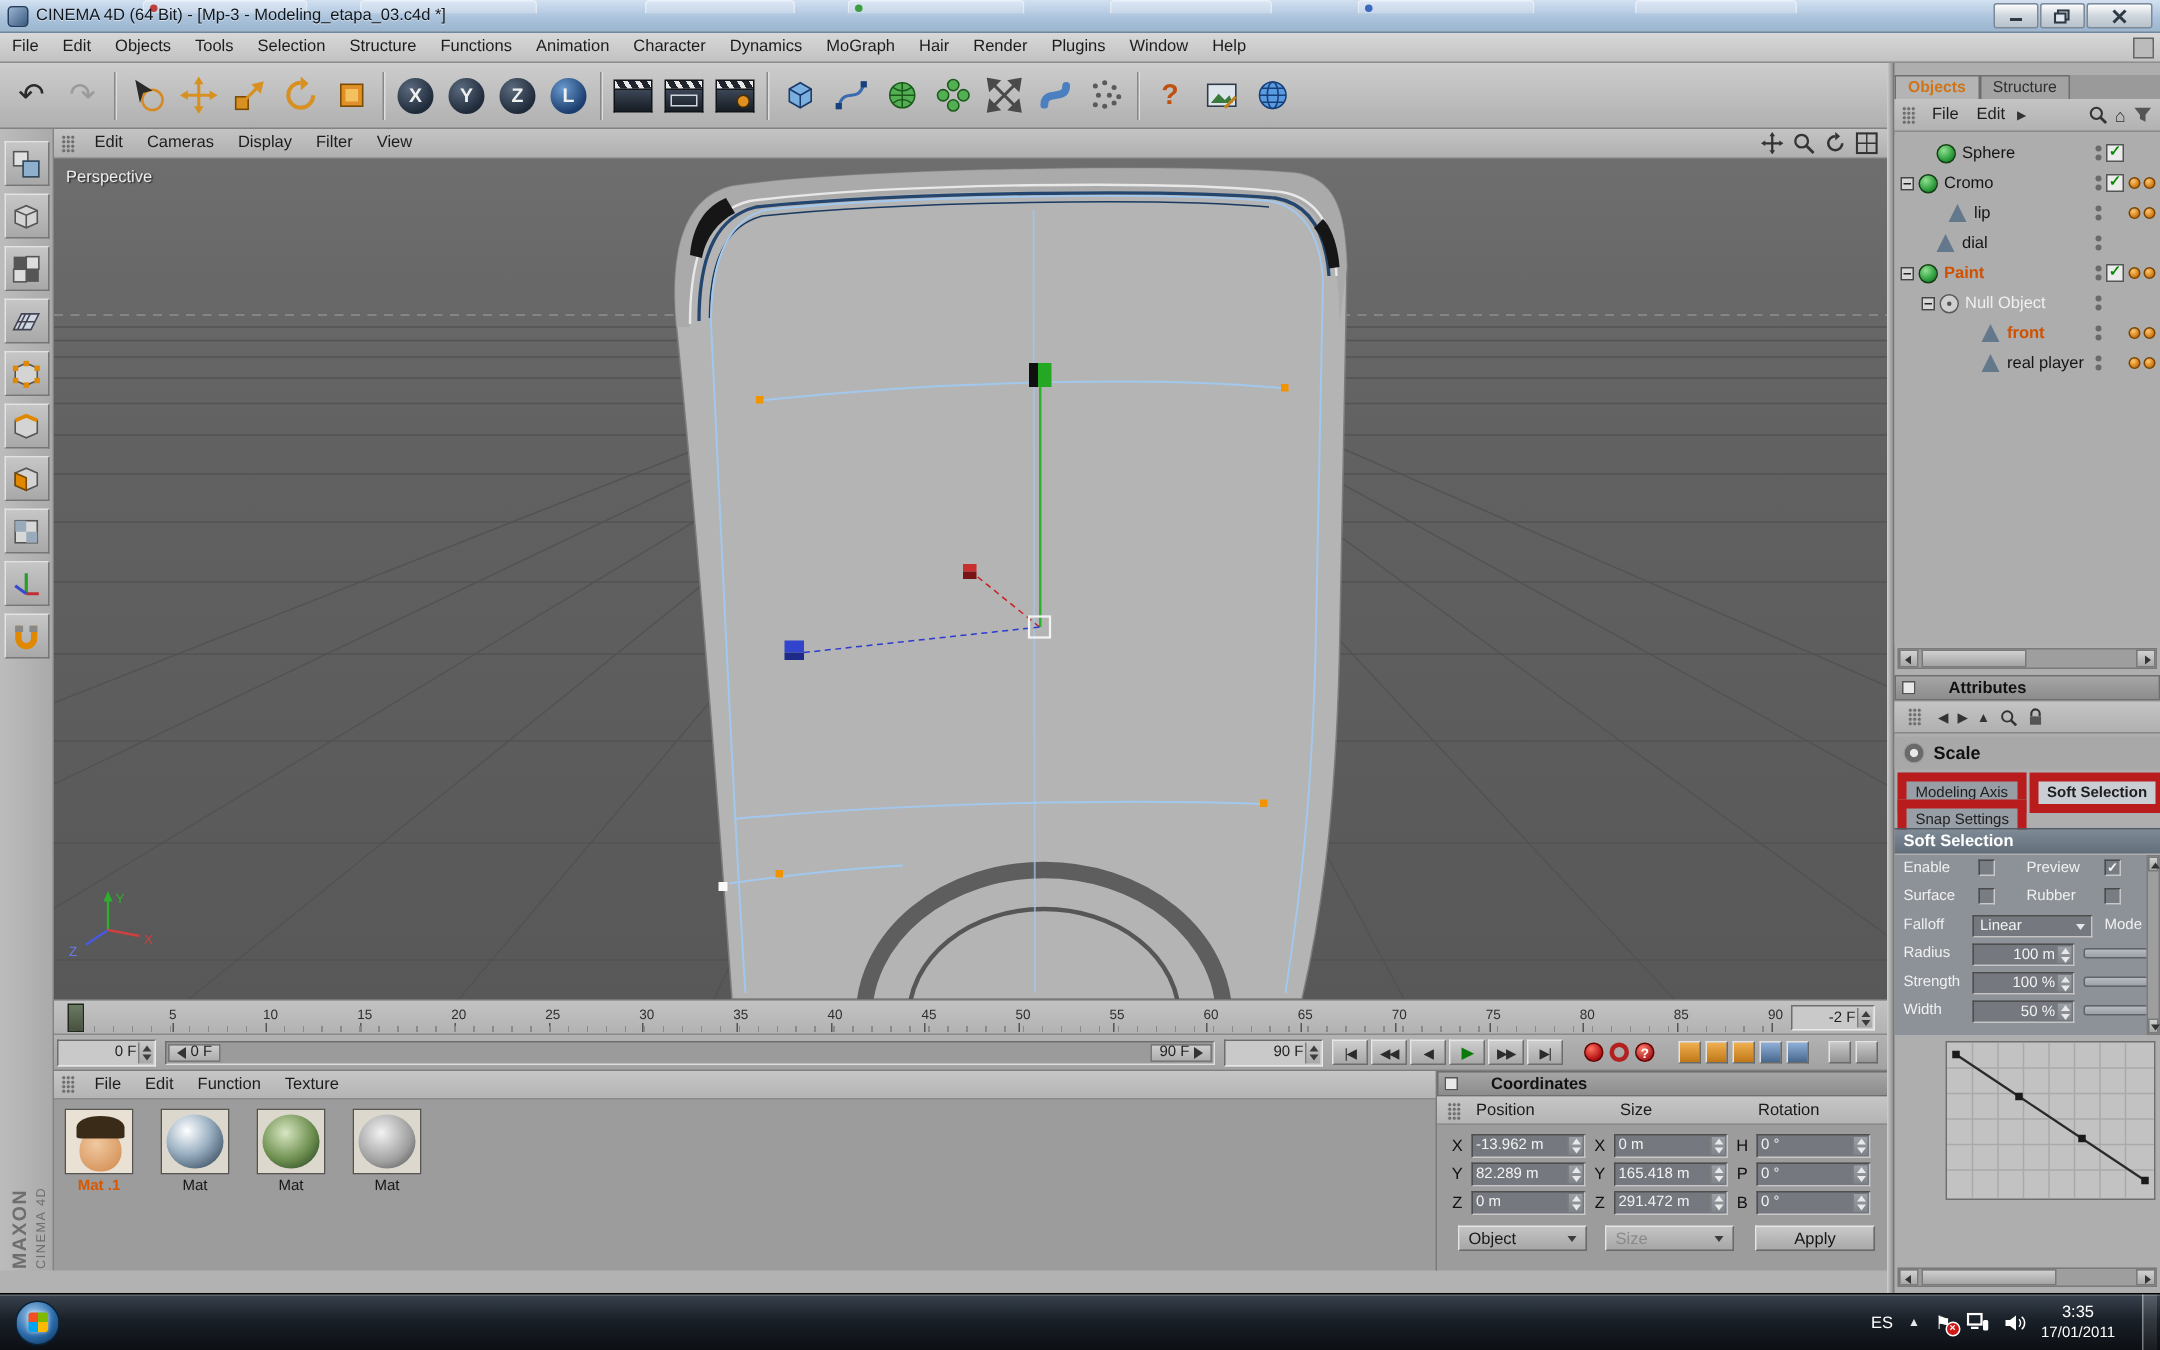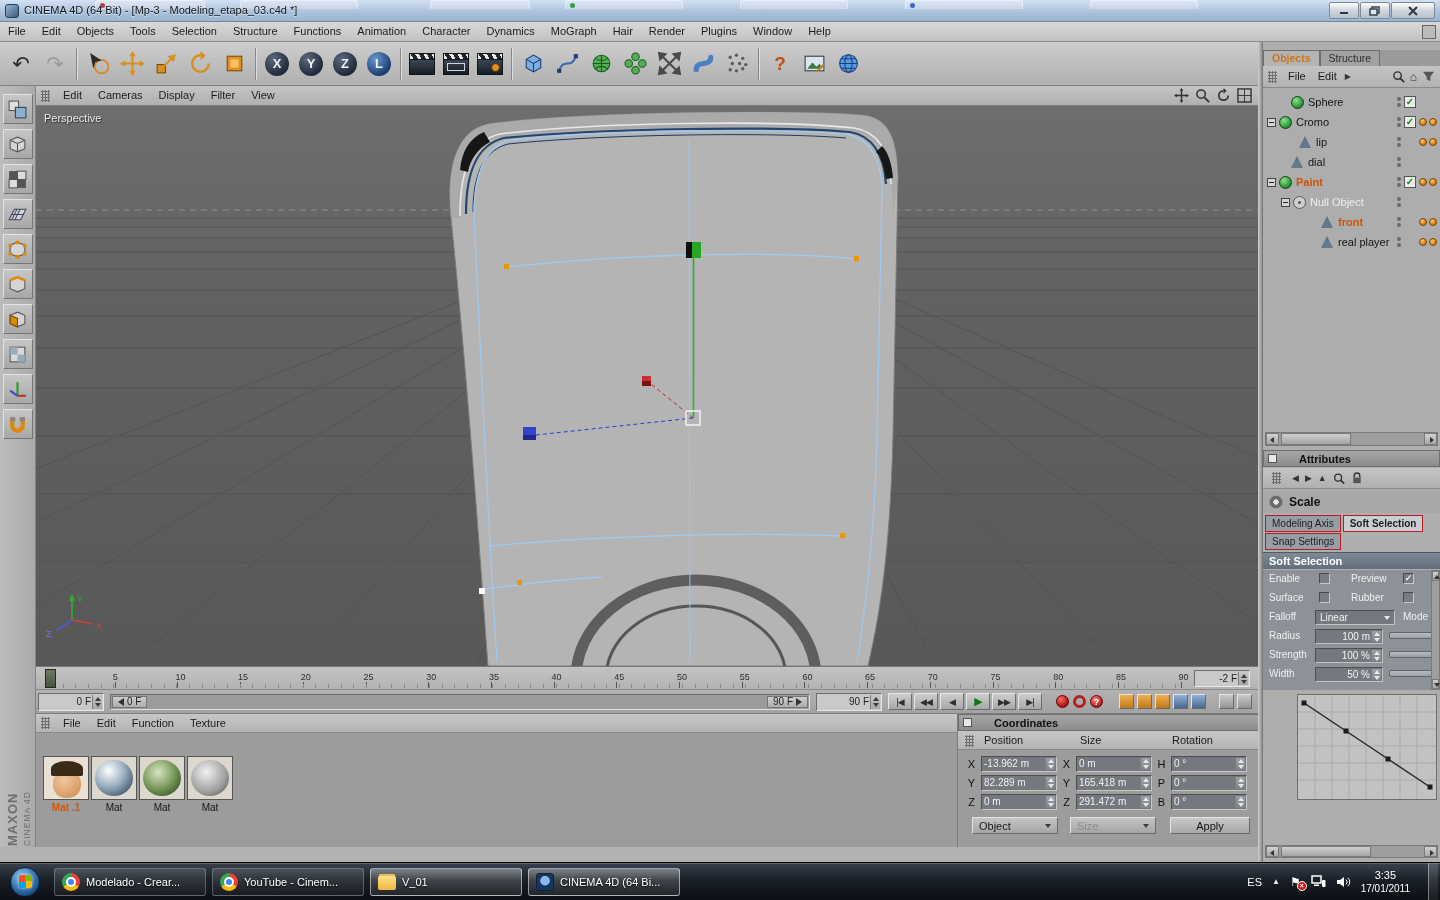--- a/index.html
+++ b/index.html
@@ -94,21 +94,21 @@
 .kf-b{background:linear-gradient(#8fb0d8,#48688e)}
 .kf-g{background:linear-gradient(#c8c8c8,#949494)}
 .misc2{display:flex;gap:3px;margin-left:auto;padding-right:4px}
 
 
 .panel-header{height:17px;background:linear-gradient(#a6a6a6,#8c8c8c);border:1px solid #6e6e6e;display:flex;align-items:center;gap:22px;padding:0 4px;font-weight:bold;color:#111}
 .ph-icon{width:9px;height:9px;background:#e8e8e8;border:1px solid #555}
 .panel-menubar{height:19px;background:linear-gradient(#c6c6c6,#b4b4b4);border-bottom:1px solid #8a8a8a;display:flex;align-items:center}
 .grip{width:9px;height:12px;background:radial-gradient(#6e6e6e 1px,transparent 1.3px);background-size:3px 3px;margin:0 5px;flex:none}
 .materials{left:36px;top:714px;width:922px;height:133px;background:#9c9c9c;border-right:1px solid #7a7a7a}
-.mat-list{display:flex;gap:0;padding:23px 0 0 6px}
+.mat-list{display:flex;gap:16px;padding:6px 0 0 6px}
 .mat-item{width:48px;display:flex;flex-direction:column;align-items:center}
 .mat-thumb{width:46px;height:44px;background:#dcd8ce;border:1px solid #555;position:relative;overflow:hidden}
 .mat-thumb::before{content:"";position:absolute;inset:3px;border-radius:50%}
 .mat-thumb[data-kind="face"]{background:#e9e2d4}
 .mat-thumb[data-kind="face"]::before{inset:auto;left:9px;top:13px;width:28px;height:28px;background:radial-gradient(circle at 40% 35%,#f0c8a0,#d89860 75%);border-radius:48% 48% 46% 46%}
 .mat-thumb[data-kind="face"]::after{content:"";position:absolute;left:7px;top:4px;width:32px;height:15px;border-radius:50% 50% 10% 10%;background:#3a2a18}
 .mat-thumb[data-kind="chrome"]::before{background:radial-gradient(circle at 36% 30%,#ffffff,#9ab0c2 45%,#405468 85%)}
 .mat-thumb[data-kind="tree"]::before{background:radial-gradient(circle at 40% 34%,#d8e6c2,#6e9050 55%,#2c4824 90%)}
 .mat-thumb[data-kind="gray"]::before{background:radial-gradient(circle at 40% 34%,#f2f2f2,#9e9e9e 60%,#525252 95%)}
 .mat-label{font-size:10px;color:#151515;margin-top:2px}
@@ -177,21 +177,21 @@
 .sb-thumb{position:absolute;top:0;bottom:0;background:linear-gradient(#d0d0d0,#a4a4a4);border:1px solid #7a7a7a}
 .attr-header{position:absolute;left:0;top:408px;right:0}
 .attr-toolbar{position:absolute;left:0;top:426px;right:0;height:21px;background:linear-gradient(#c4c4c4,#b0b0b0);border-bottom:1px solid #888;display:flex;align-items:center;gap:6px;padding-left:4px}
 .attr-toolbar .ab{font-size:9px;color:#333}
 .attr-toolbar svg{width:12px;height:13px}
 .attr-mode{position:absolute;left:0;top:449px;right:0;height:22px;display:flex;align-items:center;gap:6px;padding-left:6px;background:#a8a8a8}
 .attr-mode b{font-size:12px;color:#101010}
 .gear{width:14px;height:14px;border-radius:50%;background:radial-gradient(circle at 50% 50%,#e8e8e8 25%,#6a6a6a 30%,#6a6a6a 60%,#9a9a9a 65%)}
 .attr-tabs1{position:absolute;left:2px;top:473px;right:0;display:flex;gap:2px}
 .attr-tabs2{position:absolute;left:2px;top:491px;right:0;display:flex}
-.atab{padding:2px 6px;background:#989ea6;border:1px solid #b91c1c;font-size:10px;color:#1e1e1e;white-space:nowrap}
+.atab{padding:2px 6px;background:#989ea6;border:6px solid #b91c1c;font-size:10px;color:#1e1e1e;white-space:nowrap}
 .atab.active{background:#c9ced4;font-weight:bold}
 .attr-section{position:absolute;left:0;top:510px;right:0;height:17px;background:linear-gradient(#7e8a96,#626e7a);border-top:1px solid #4e5a66;color:#fff;font-weight:bold;padding:2px 6px;font-size:11px}
 .attr-fields{position:absolute;left:0;top:528px;right:0;height:120px;background:#8d9299}
 .arow{position:relative;height:19px}
 .alab{position:absolute;left:6px;top:3px;color:#f0f0f0;font-size:10px}
 .alab2{position:absolute;left:88px;top:3px;color:#f0f0f0;font-size:10px}
 .cb{position:absolute;top:3px;width:11px;height:11px;background:#787d84;border:1px solid;border-color:#4a4a4a #c8c8c8 #c8c8c8 #4a4a4a;display:flex;align-items:center;justify-content:center}
 .cb b{color:#f4f4f4;font-size:9px;line-height:1}
 .add{position:absolute;left:52px;top:2px;width:80px;height:15px;background:#75797f;border:1px solid;border-color:#4e4e4e #c4c4c4 #c4c4c4 #4e4e4e;display:flex;align-items:center;padding:0 4px;color:#f2f2f2;font-size:10px}
 .add .sd{margin-left:auto;border-top-color:#e8e8e8}
@@ -1183,42 +1183,20 @@
           <span class="sb-thumb" style="left:2px;width:90px"></span>
         </span>
       <span class="sb-btn r"></span>
     </div>
   </div>
 
   <div class="abs taskbar">
     <div class="orb">
         <span class="orbflag"></span>
       </div>
-    <div class="tb-buttons">
-
-        <div class="tb-btn">
-          <span class="tb-icon" data-icon="chrome"></span>
-          <span>Modelado - Crear...</span>
-        </div>
-
-        <div class="tb-btn">
-          <span class="tb-icon" data-icon="chrome"></span>
-          <span>YouTube - Cinem...</span>
-        </div>
-
-        <div class="tb-btn active">
-          <span class="tb-icon" data-icon="folder"></span>
-          <span>V_01</span>
-        </div>
-
-        <div class="tb-btn active">
-          <span class="tb-icon" data-icon="c4d"></span>
-          <span>CINEMA 4D (64 Bi...</span>
-        </div>
-      </div>
     <div class="tray">
       <span>ES</span>
       <span class="tray-up">▲</span>
       <span class="tray-flag"><span>⚑</span><span class="tray-badge">×</span></span>
       <svg width="15" height="13" viewBox="0 0 15 13">
           <rect x="1" y="1" width="9" height="7" fill="none" stroke="#fff" stroke-width="1.5"></rect>
           <rect x="3" y="9.5" width="5" height="1.5" fill="#fff"></rect>
           <rect x="11" y="5" width="3.5" height="7" rx="1" fill="#fff"></rect>
         </svg>
       <svg width="15" height="12" viewBox="0 0 15 12">

